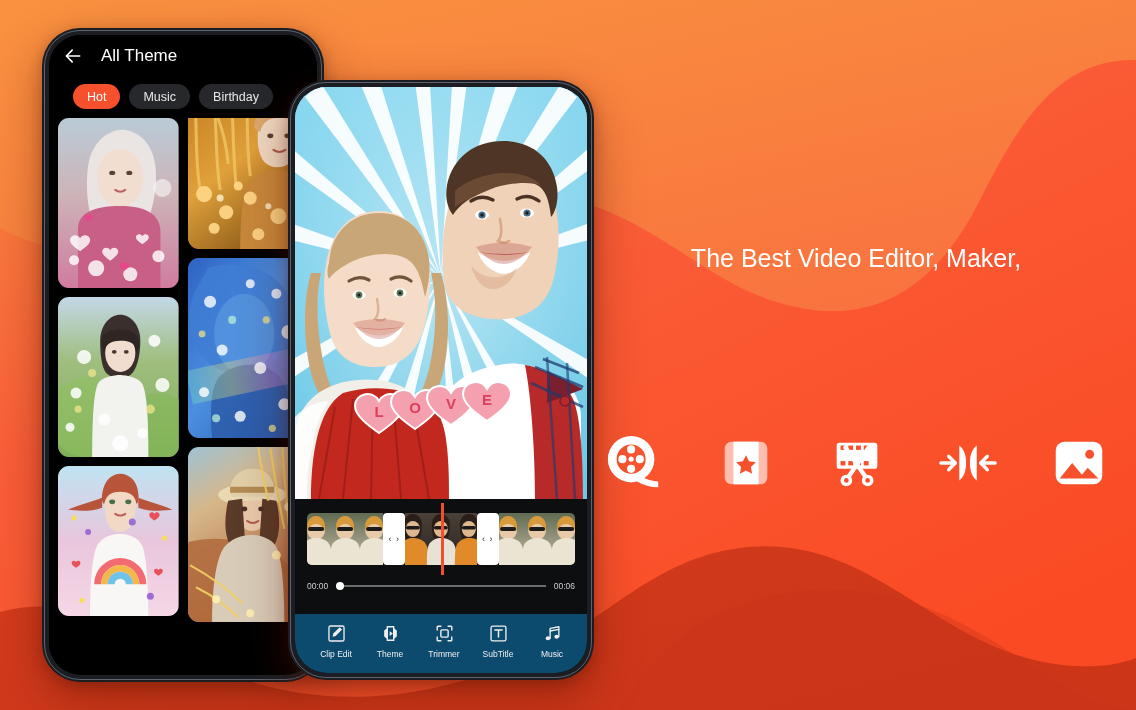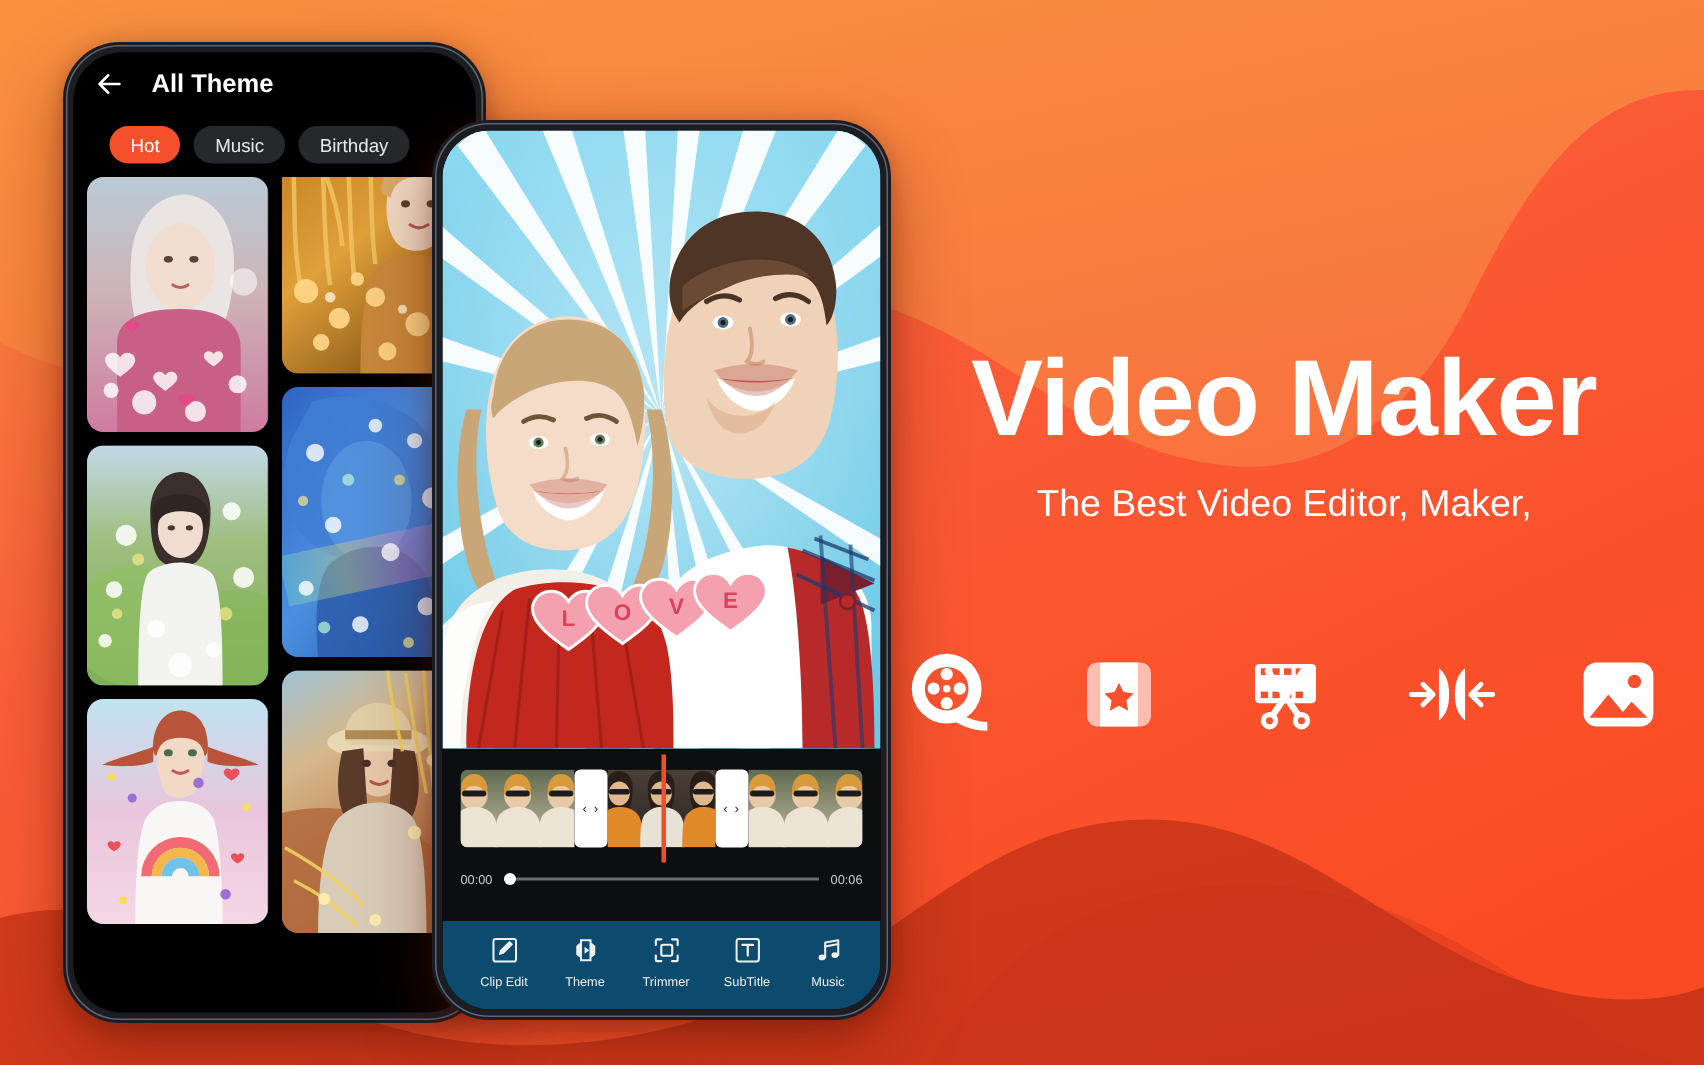--- a/index.html
+++ b/index.html
@@ -93,21 +93,21 @@
   .status-icons svg { display: block; }
 
   .appbar {
     height: 42px;
     display: flex; align-items: center;
     padding: 0 14px;
     background: #000;
     color: #fff;
   }
   .back-arrow { width: 20px; height: 20px; display: block; }
-  .appbar-title { margin-left: 18px; font-size: 17px; font-weight: bold; }
+  .appbar-title { margin-left: 18px; font-size: 17px; font-weight: normal; }
 
   .tabrow {
     display: flex; gap: 9px;
     padding: 7px 12px 9px 24px;
     background: #000;
   }
   .tab {
     height: 25px;
     padding: 0 14px;
     border-radius: 13px;
@@ -246,21 +246,20 @@
       </linearGradient>
     </defs>
     <rect x="0" y="0" width="1136" height="710" fill="url(#gMain)"></rect>
     <path d="M0,0 L1136,0 L1136,60 C1060,58 1020,120 980,200 C930,300 860,330 770,300 C690,273 640,200 520,190 C400,180 300,230 180,250 C100,263 40,250 0,228 Z" fill="url(#gLight)"></path>
     <path d="M0,612 C60,596 120,616 200,660 C300,714 420,704 520,660 C610,620 650,560 740,548 C840,535 900,600 980,640 C1040,670 1100,672 1136,658 L1136,710 L0,710 Z" fill="url(#gDark)"></path>
     <path d="M620,710 C660,640 720,594 820,590 C910,586 980,630 1040,672 C1080,700 1110,710 1136,710 Z" fill="#C9351A" opacity="0.35"></path>
   </svg>
 </div>
 
 <div class="promo">
-  <div class="promo-title">Video Maker</div>
   <div class="promo-sub">
     <span>The Best Video Editor, Maker,</span><br>
   </div>
 </div>
 
 <div class="feature-row">
 
   <svg class="feature-icon" viewBox="0 0 64 64">
     <path d="M28 4a24 24 0 1 0 0 48 24 24 0 0 0 0-48zm0 9a15 15 0 1 1 0 30 15 15 0 0 1 0-30z" fill="#fff"></path>
     <circle cx="28" cy="18" r="4.2" fill="#fff"></circle>

